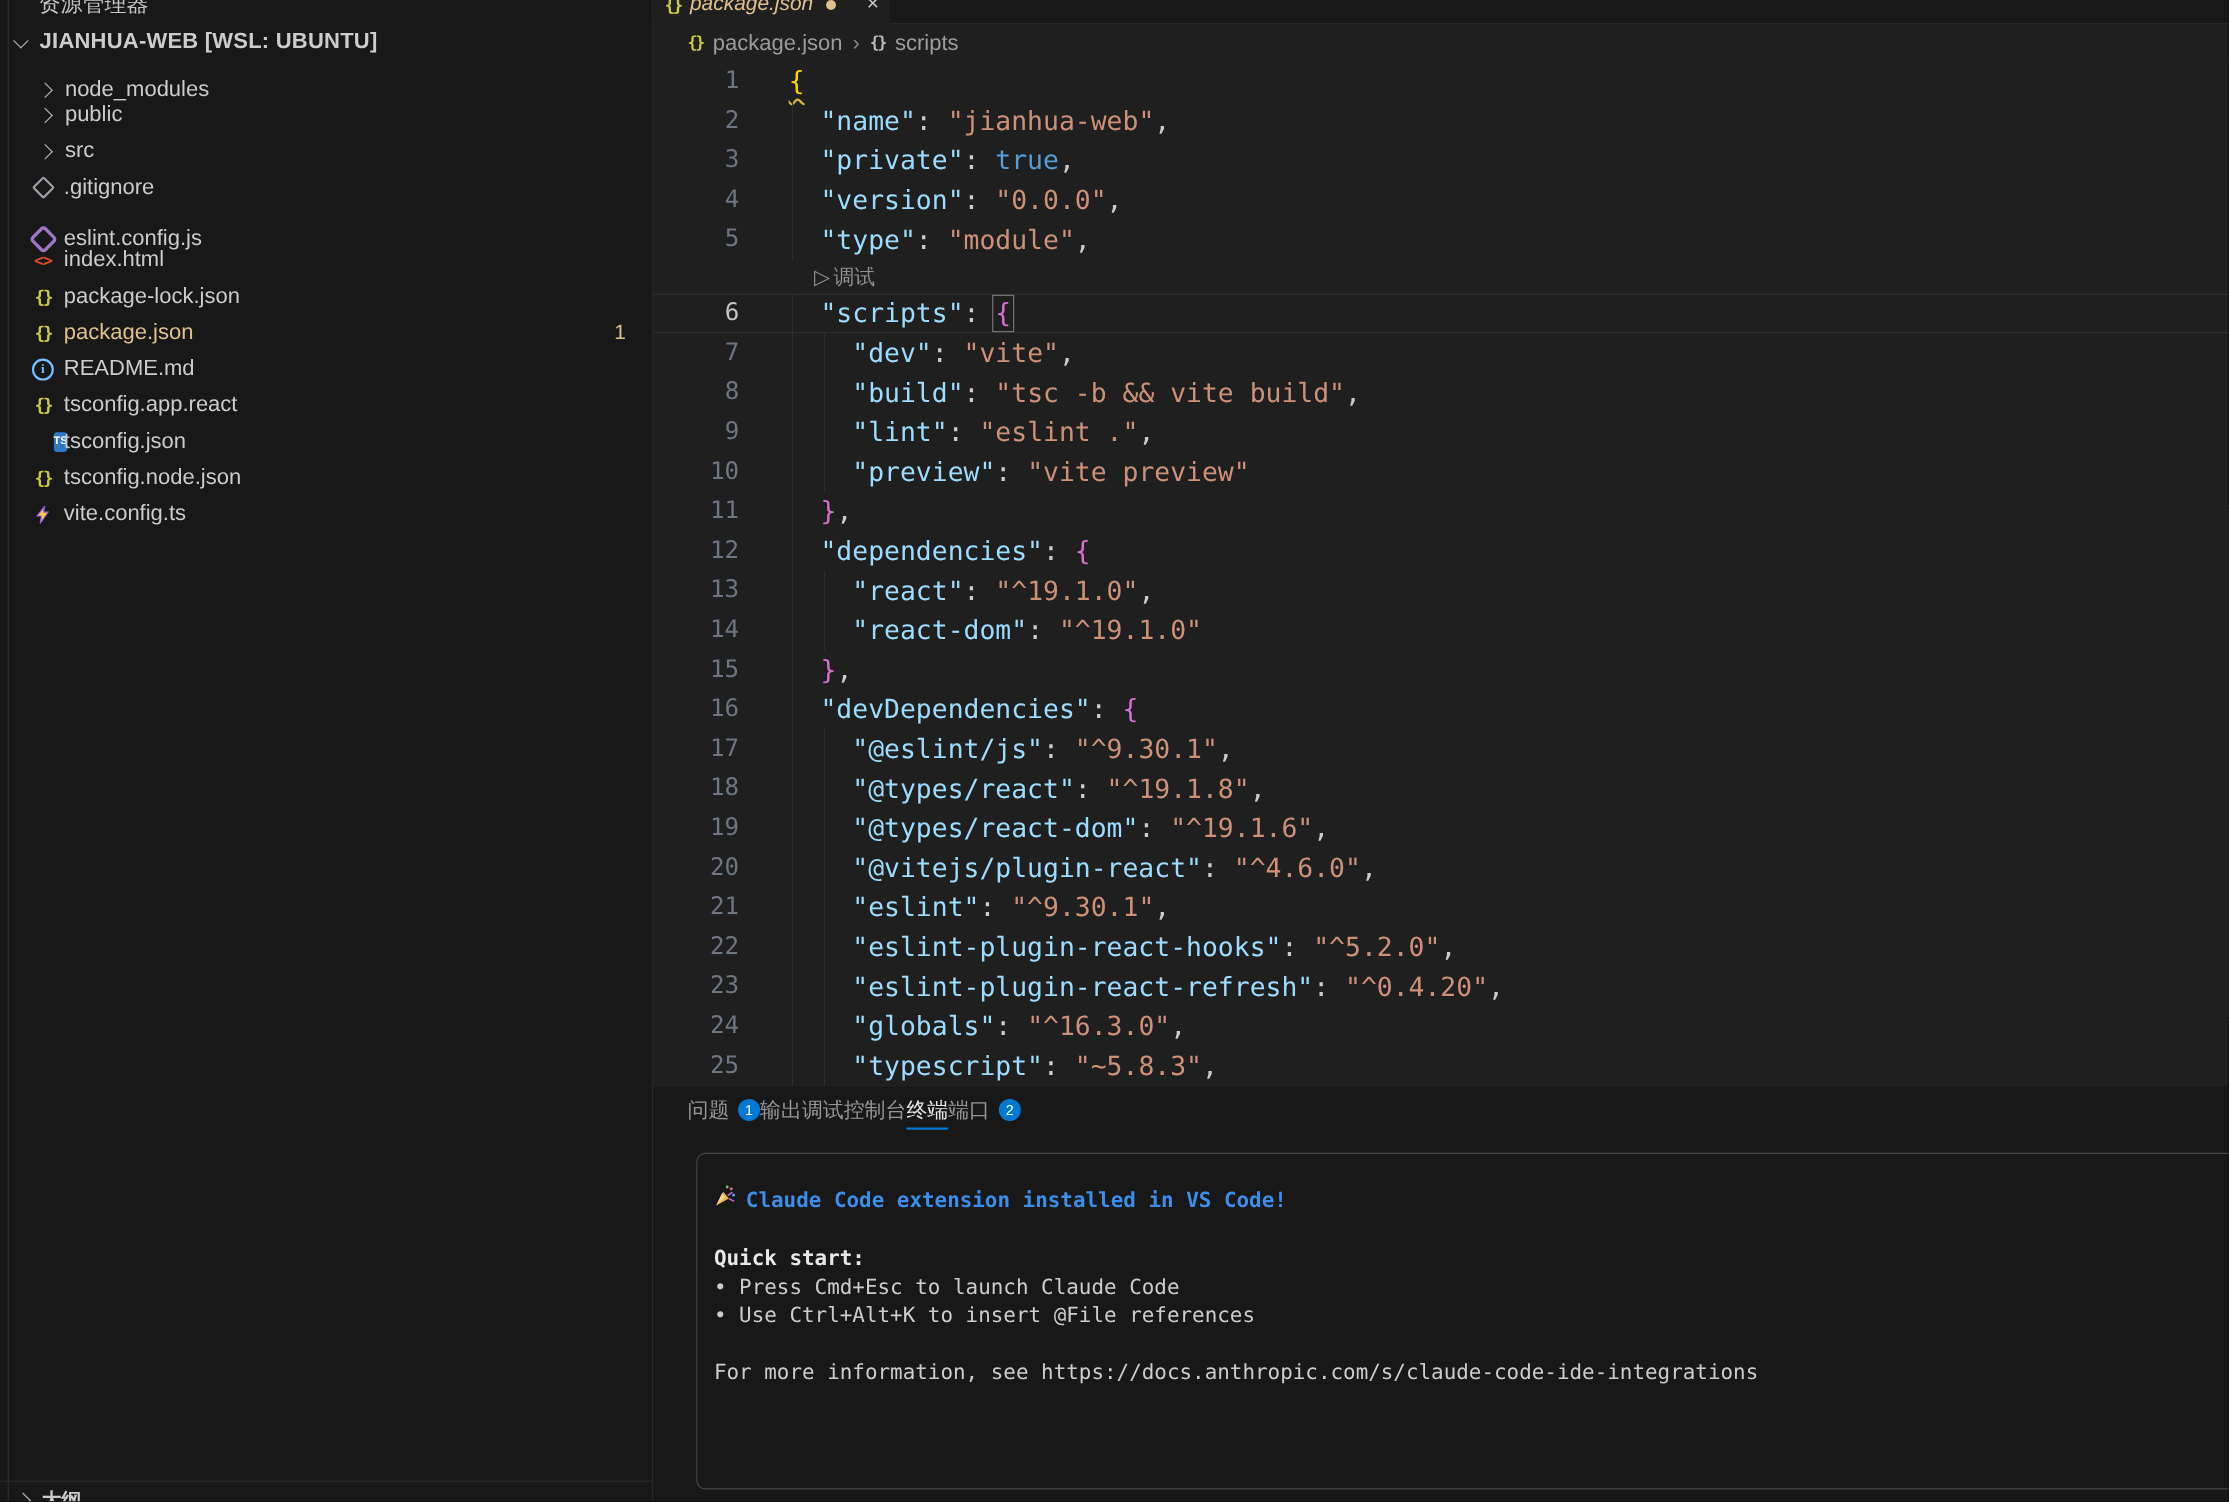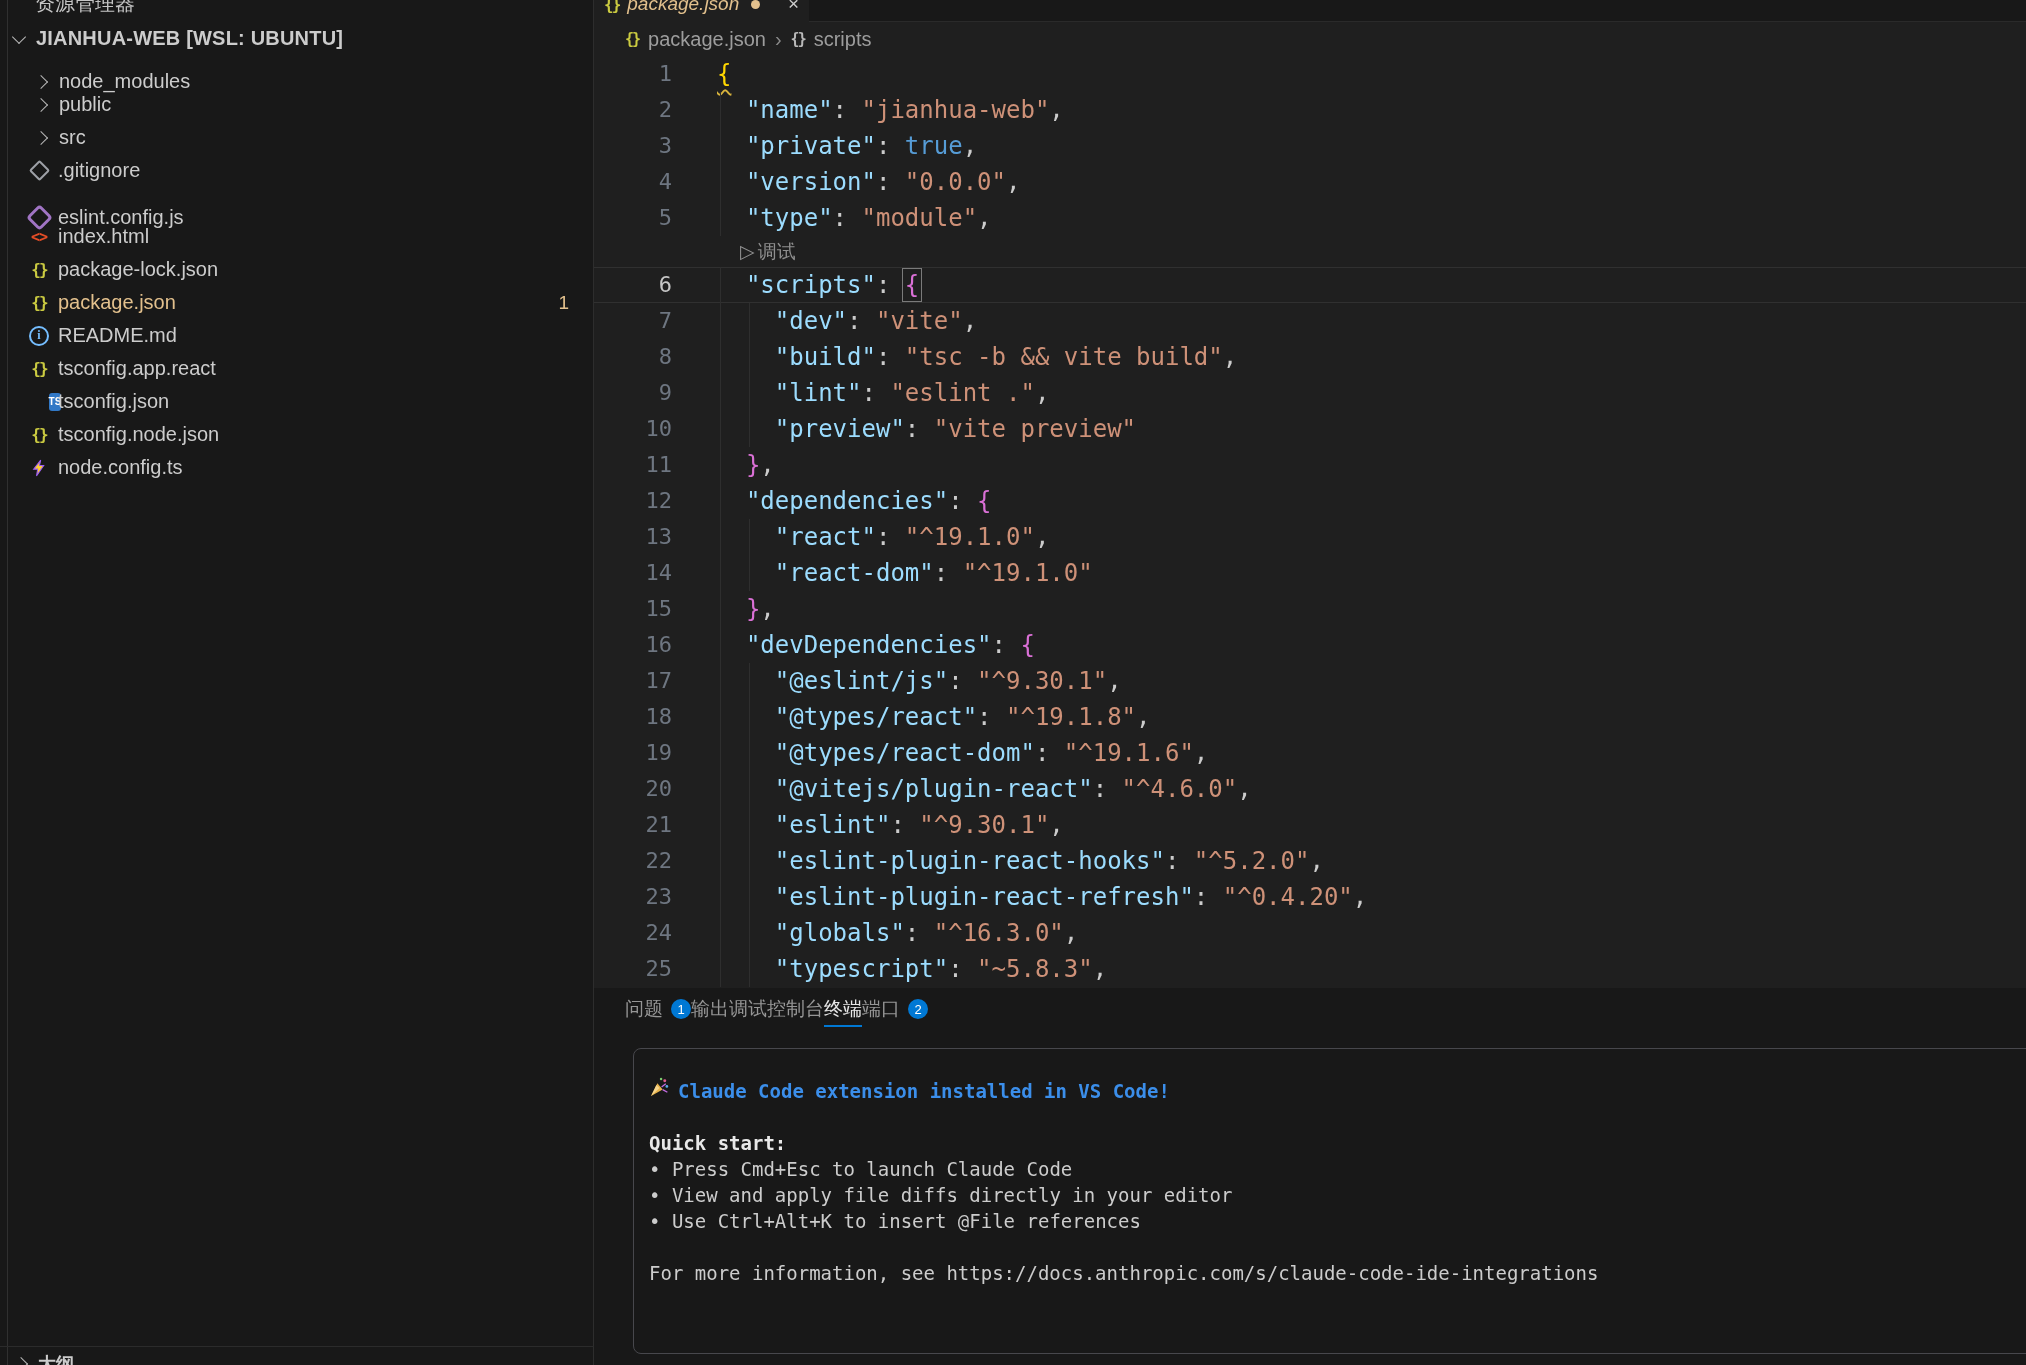--- a/index.html
+++ b/index.html
@@ -151,21 +151,21 @@
             <span class="ic-json">{}</span>
           </span>
           <span class="ex-label">tsconfig.node.json</span>
         </div>
         <div class="ex-row" style="top: 451px;">
           <span class="icon-box" style="margin-left: 28px; margin-right: 8px;">
             <svg width="18" height="18" viewBox="0 0 16 16">
               <path d="M9.5 1 L3.2 9 h3.6 l-1 6 6.4-9.2 H8.4z" fill="#ffd02f" stroke="#9a5cf5" stroke-width="0.9"></path>
             </svg>
           </span>
-          <span class="ex-label">node.config.ts</span>
+          <span class="ex-label">vite.config.ts</span>
         </div>
       </div>
     <div id="outline-divider"></div>
     <div id="outline-row">
       <span class="chev chev-right" style="margin-left:16px;margin-right:12px;"></span>
       <span class="ex-label">大纲</span>
     </div>
   </div>
 
   <div id="tabbar">
@@ -364,21 +364,20 @@
                 <polygon points="2,18 8,6 13,12" fill="#e8b34b"></polygon>
                 <polygon points="2,18 7,7.5 10,10.5" fill="#f6d58c"></polygon>
                 <circle cx="15" cy="3.5" r="1.4" fill="#e05d8f"></circle>
                 <circle cx="17" cy="9" r="1.3" fill="#5aa9e6"></circle>
                 <circle cx="11.5" cy="2" r="1.2" fill="#7bc96f"></circle>
                 <path d="M13 12 L17.5 14.5 M12 9.5 L16 6.5" stroke="#c36ae0" stroke-width="1.3" fill="none"></path>
               </svg></span><span>Claude Code extension installed in VS Code!</span></div>
           <div class="t-line">&nbsp;</div>
           <div class="t-line t-bold">Quick start:</div>
           <div class="t-line"><span>• </span><span>Press Cmd+Esc to launch Claude Code</span></div>
-          <div class="t-line"><span>• </span><span>View and apply file diffs directly in your editor</span></div>
           <div class="t-line"><span>• </span><span>Use Ctrl+Alt+K to insert @File references</span></div>
           <div class="t-line">&nbsp;</div>
           <div class="t-line">For more information, see https://docs.anthropic.com/s/claude-code-ide-integrations</div>
         </div>
     </div>
   </div>
 
 
 </div>
 

